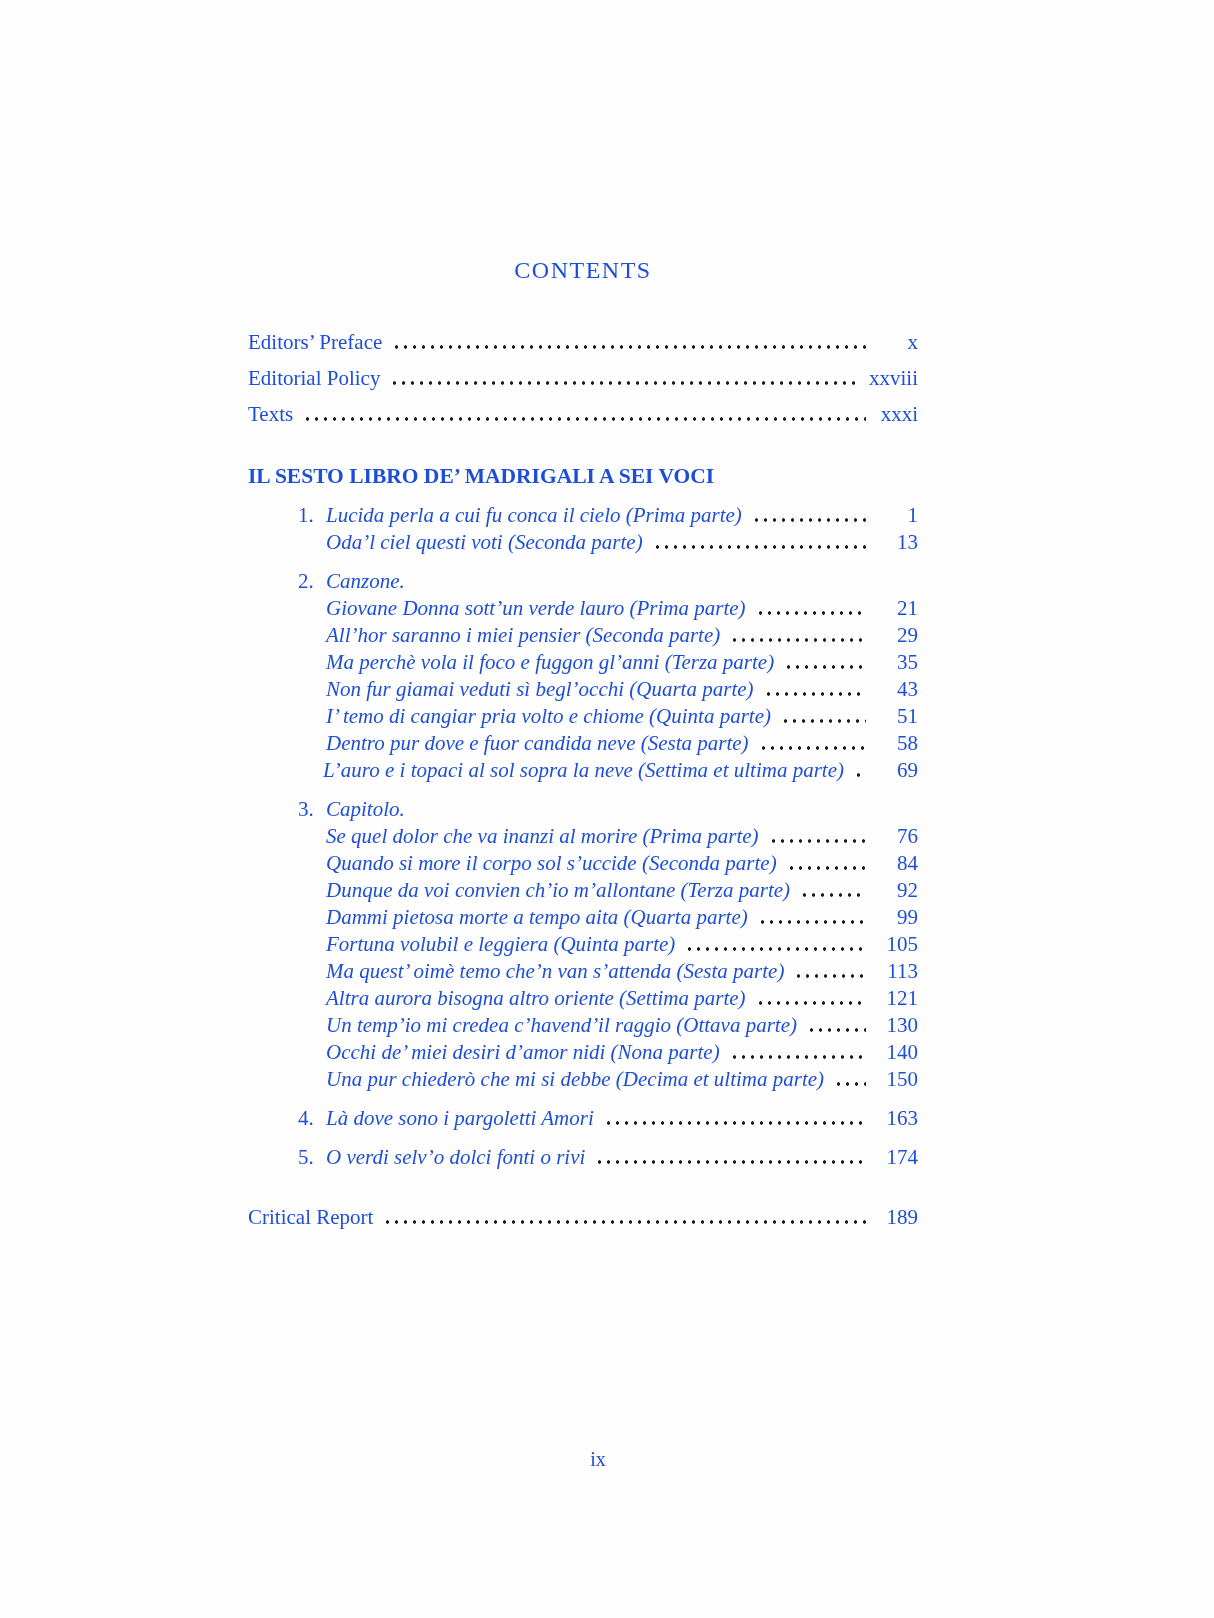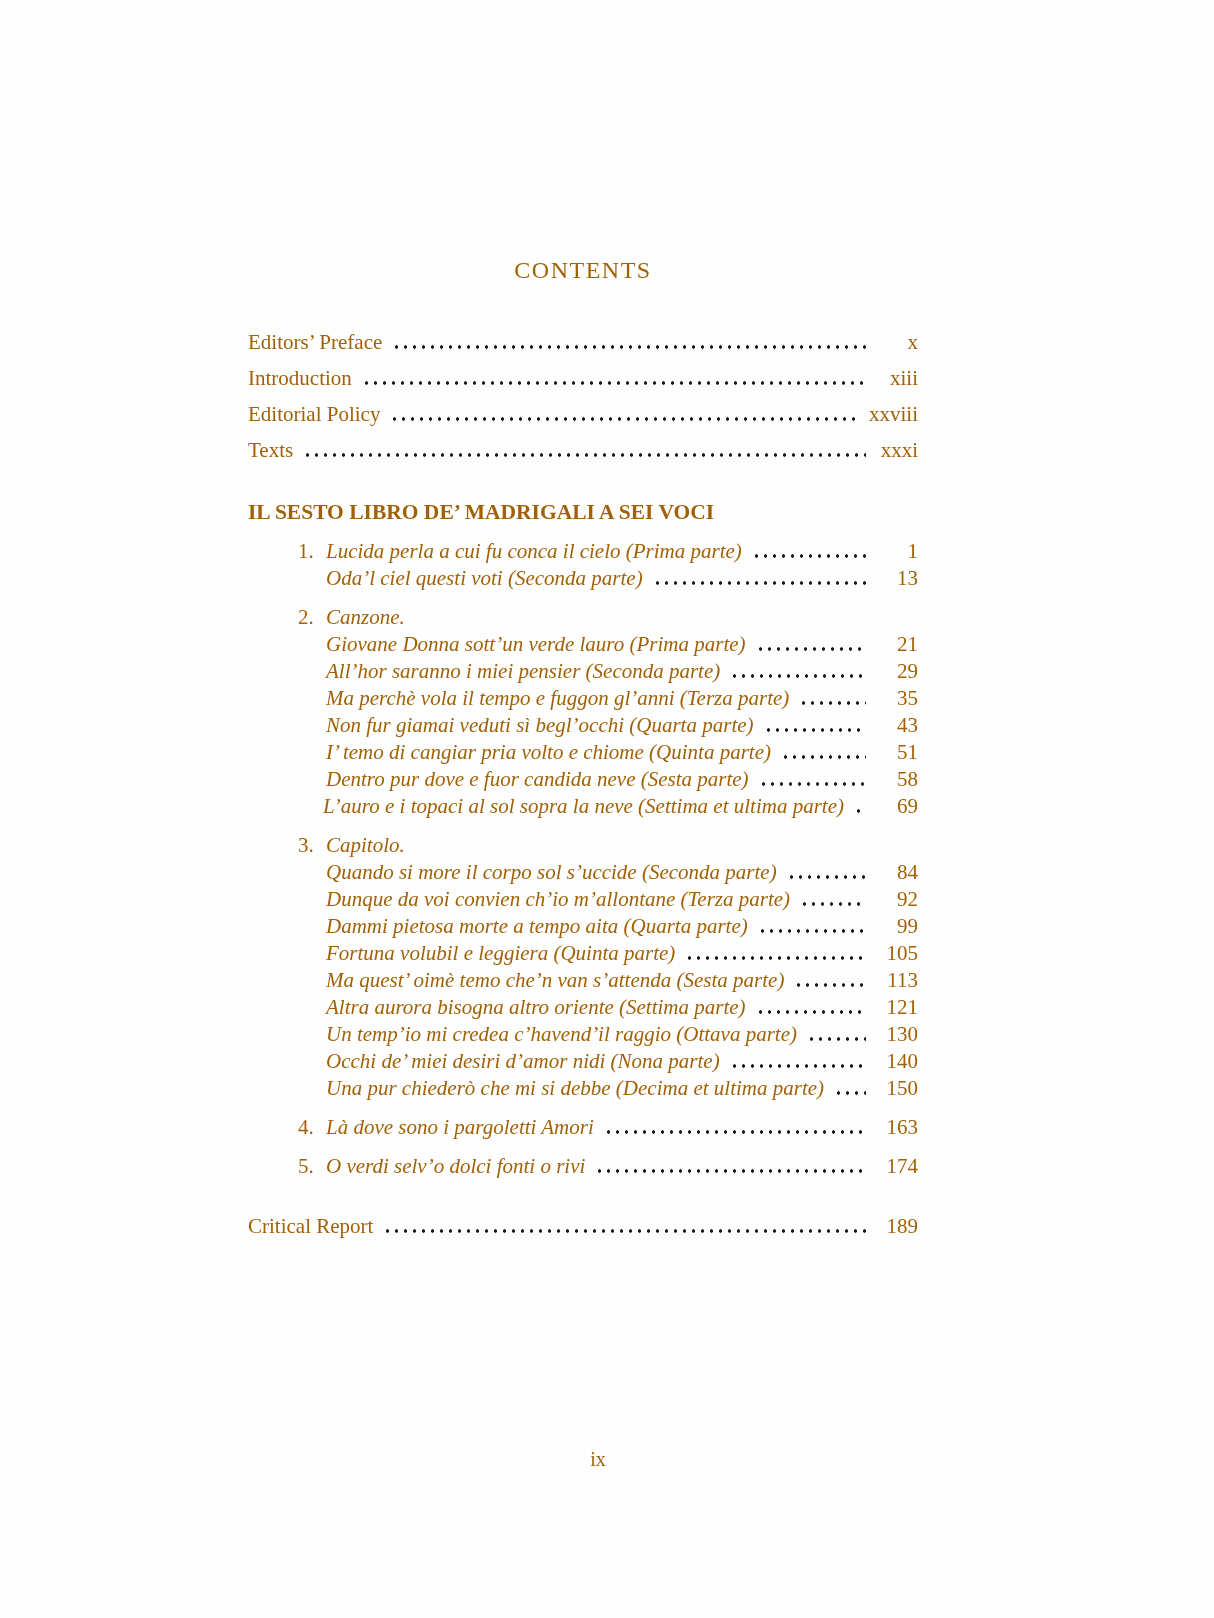--- a/index.html
+++ b/index.html
@@ -2,21 +2,21 @@
 <html><head>
 <meta charset="utf-8">
 <style>
   html, body { margin: 0; padding: 0; background: #ffffff; }
   .page {
     position: relative;
     width: 1214px;
     height: 1618px;
     background: #fefefe;
     font-family: "Liberation Serif", serif;
-    color: #a16207;
+    color: #1d4ed8;
     overflow: hidden;
   }
   .content {
     position: absolute;
     left: 248px;
     top: 256px;
     width: 670px;
   }
   .contents-title {
     font-size: 24px;
@@ -84,25 +84,20 @@
 <div class="page">
   <div class="content">
     <h1 class="contents-title">CONTENTS</h1>
     <div class="front-matter" id="front-matter">
         <div class="toc-row">
           <span class="toc-label">Editors’ Preface</span>
           <span class="leader"></span>
           <span class="toc-page">x</span>
         </div>
         <div class="toc-row">
-          <span class="toc-label">Introduction</span>
-          <span class="leader"></span>
-          <span class="toc-page">xiii</span>
-        </div>
-        <div class="toc-row">
           <span class="toc-label">Editorial Policy</span>
           <span class="leader"></span>
           <span class="toc-page">xxviii</span>
         </div>
         <div class="toc-row">
           <span class="toc-label">Texts</span>
           <span class="leader"></span>
           <span class="toc-page">xxxi</span>
         </div>
       </div>
@@ -131,21 +126,21 @@
               <span class="toc-label">Giovane Donna sott’un verde lauro (Prima parte)</span>
               <span class="leader"></span>
               <span class="toc-page">21</span>
             </div>
             <div class="toc-row">
               <span class="toc-label">All’hor saranno i miei pensier (Seconda parte)</span>
               <span class="leader"></span>
               <span class="toc-page">29</span>
             </div>
             <div class="toc-row">
-              <span class="toc-label">Ma perchè vola il tempo e fuggon gl’anni (Terza parte)</span>
+              <span class="toc-label">Ma perchè vola il foco e fuggon gl’anni (Terza parte)</span>
               <span class="leader"></span>
               <span class="toc-page">35</span>
             </div>
             <div class="toc-row">
               <span class="toc-label">Non fur giamai veduti sì begl’occhi (Quarta parte)</span>
               <span class="leader"></span>
               <span class="toc-page">43</span>
             </div>
             <div class="toc-row">
               <span class="toc-label">I’ temo di cangiar pria volto e chiome (Quinta parte)</span>
@@ -161,20 +156,25 @@
               <span class="toc-label">L’auro e i topaci al sol sopra la neve (Settima et ultima parte)</span>
               <span class="leader"></span>
               <span class="toc-page">69</span>
             </div>
           </div>
         </div>
         <div class="toc-item">
           <span class="item-number">3.</span>
           <div class="item-lines">
             <div class="item-heading">Capitolo.</div>
+            <div class="toc-row">
+              <span class="toc-label">Se quel dolor che va inanzi al morire (Prima parte)</span>
+              <span class="leader"></span>
+              <span class="toc-page">76</span>
+            </div>
             <div class="toc-row">
               <span class="toc-label">Quando si more il corpo sol s’uccide (Seconda parte)</span>
               <span class="leader"></span>
               <span class="toc-page">84</span>
             </div>
             <div class="toc-row">
               <span class="toc-label">Dunque da voi convien ch’io m’allontane (Terza parte)</span>
               <span class="leader"></span>
               <span class="toc-page">92</span>
             </div>

